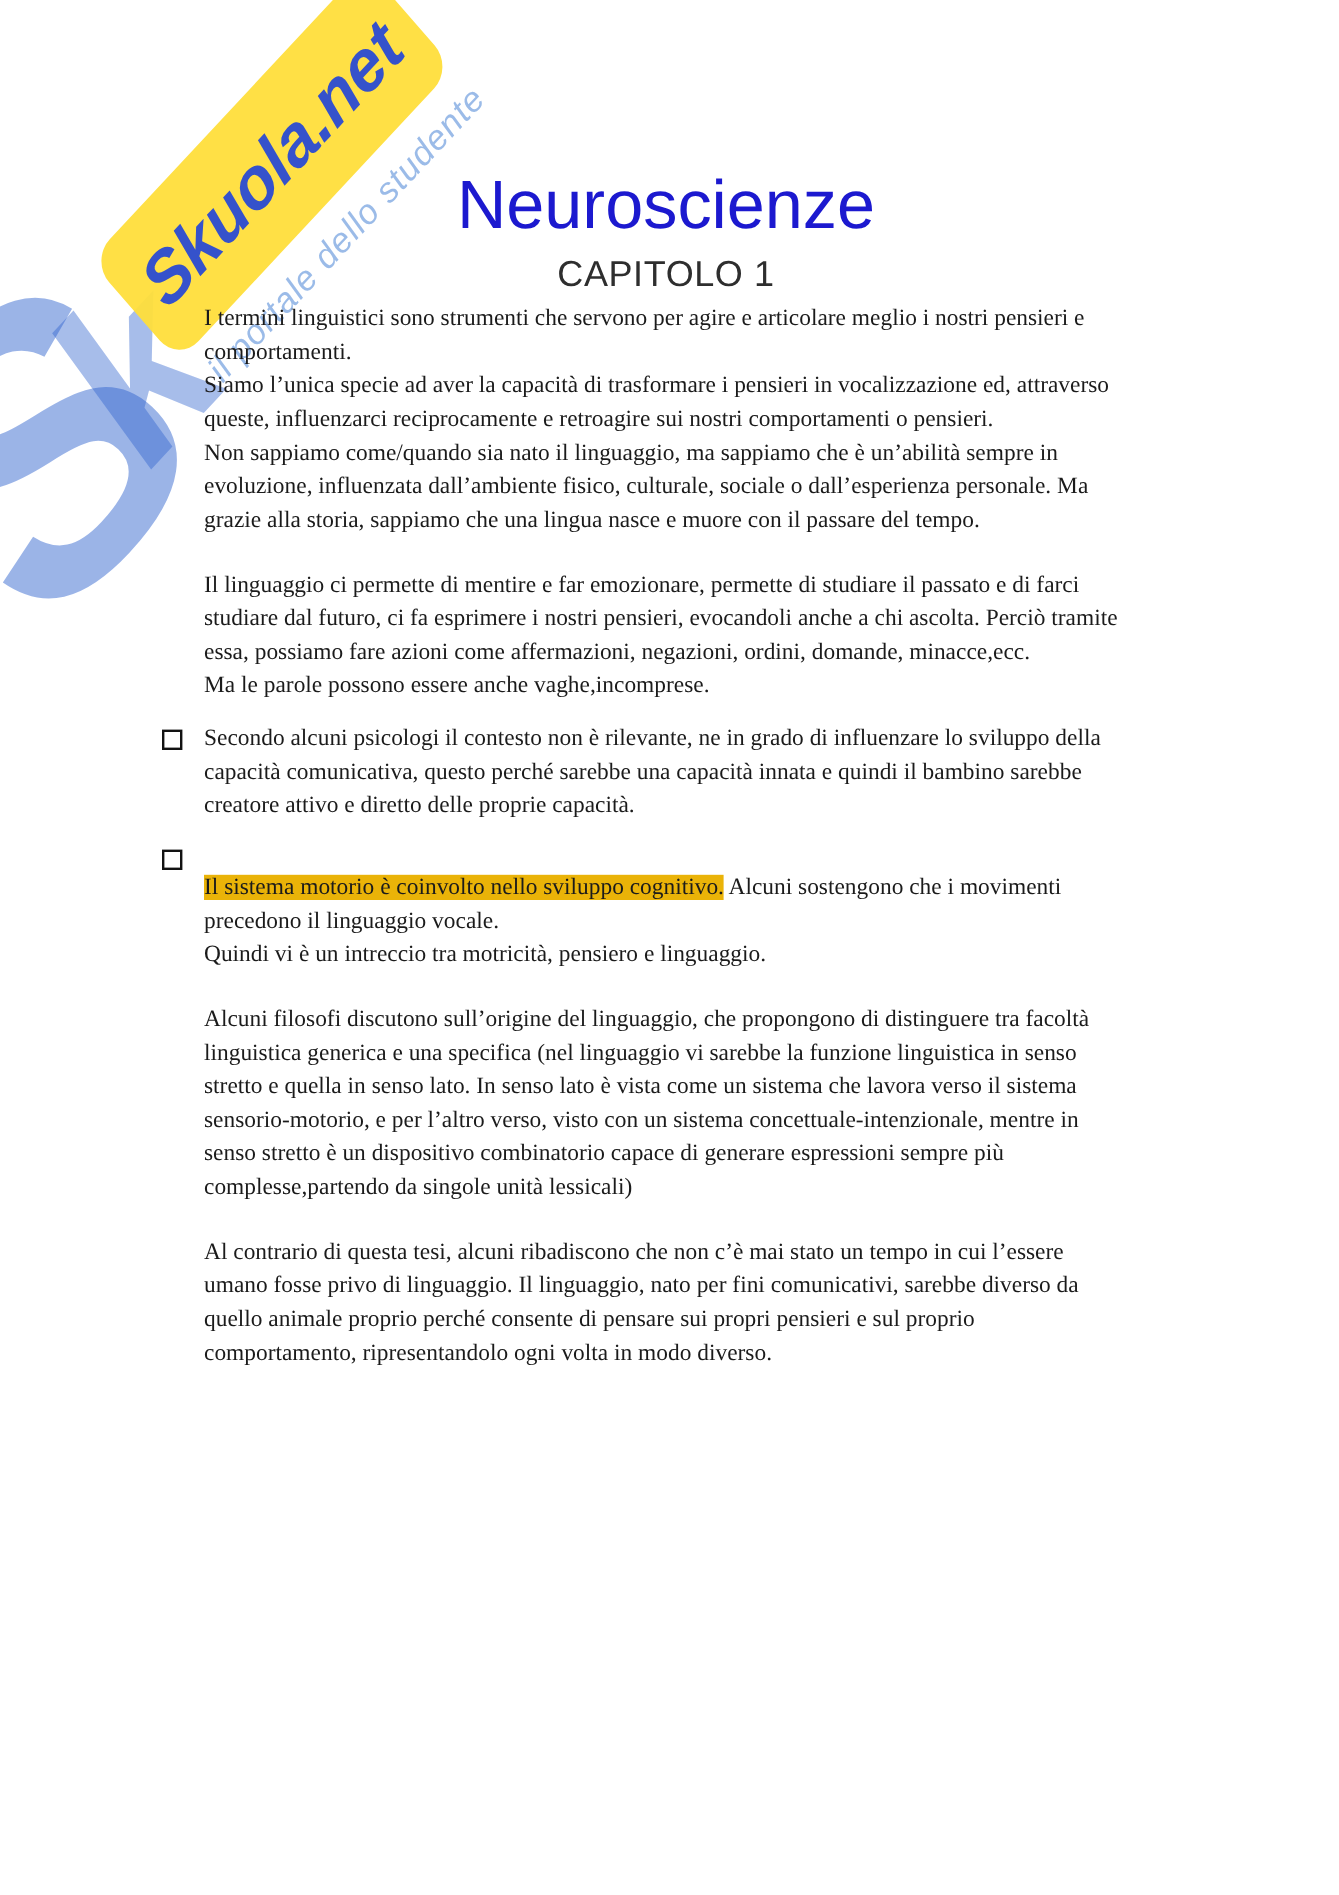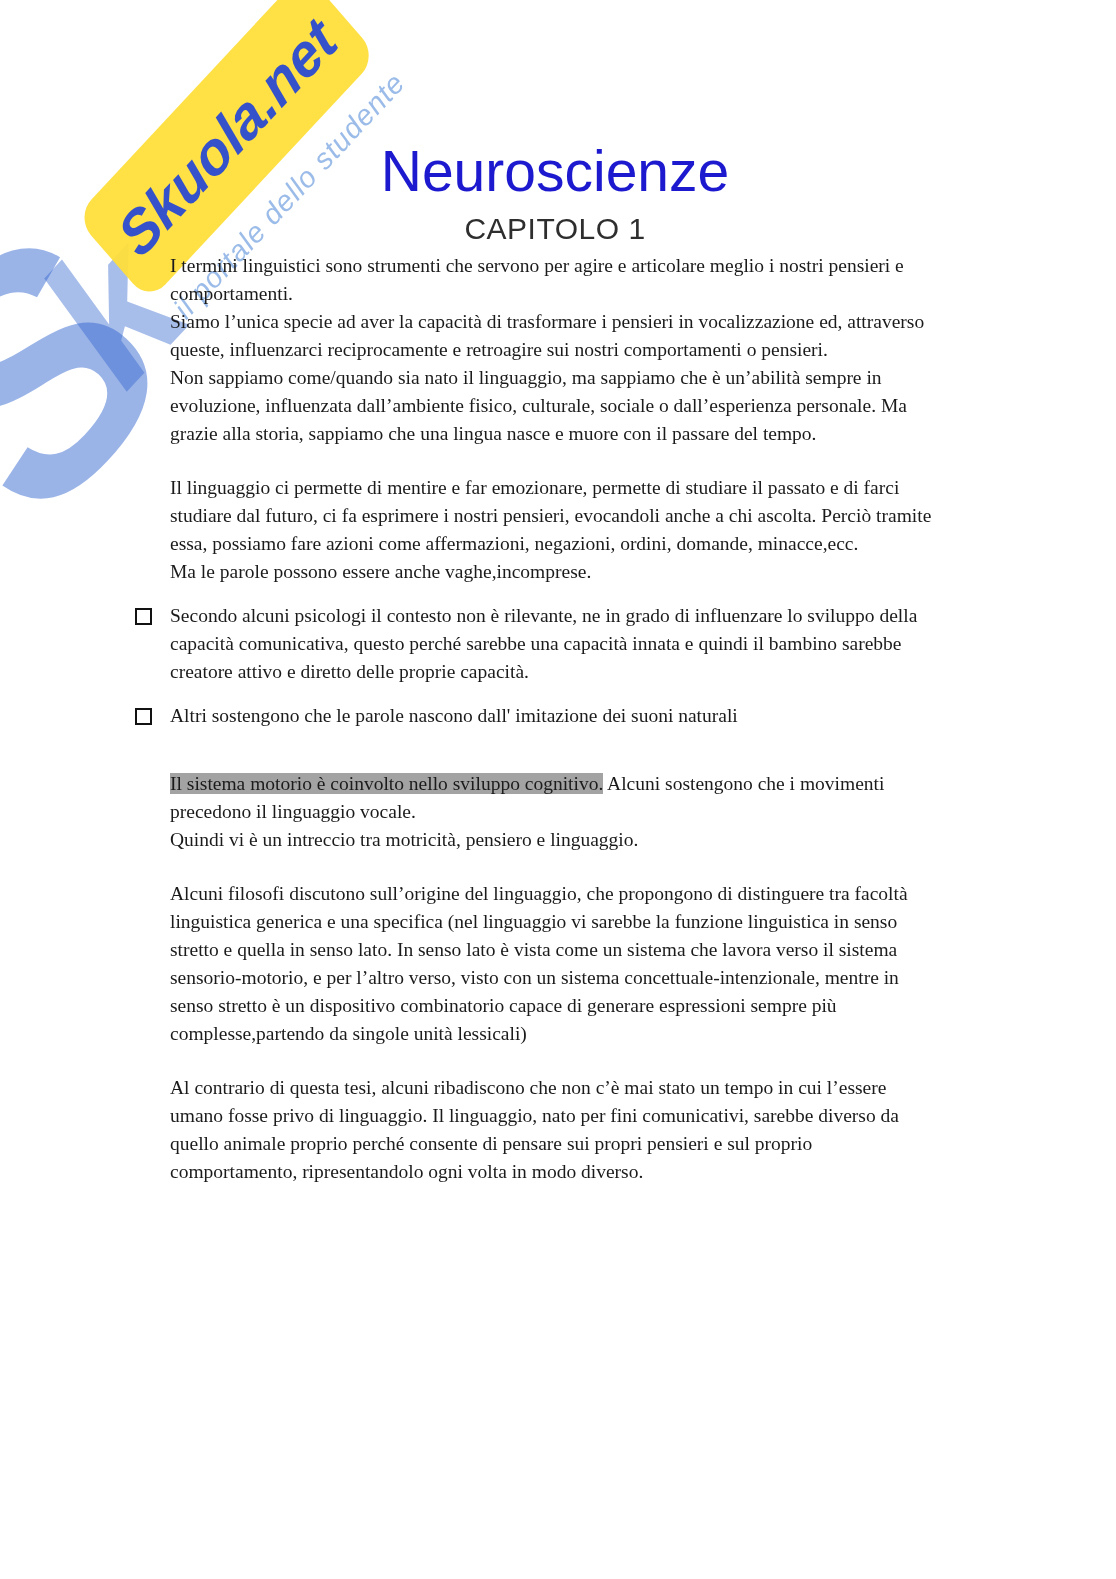--- a/index.html
+++ b/index.html
@@ -46,21 +46,21 @@
   .para{margin:0;font-size:19.5px;line-height:28px;}
   .gap-before{margin-top:26px;}
   .gap-before-lg{margin-top:40px;}
 
   .bullet{position:relative;margin-top:16px;}
   .checkbox{
     position:absolute;left:-35px;top:6px;
     width:13px;height:13px;border:2px solid #121212;background:#ffffff;
     display:inline-block;
   }
-  .hl{background:#a3a3a3;}
+  .hl{background:#eab308;}
 </style>
 </head>
 <body>
 
 <div class="page">
 
   <div class="watermark">
     <div class="wm-rotor">
       <span class="wm-letter">S</span>
       <span class="wm-letter2">k</span>
@@ -82,21 +82,20 @@
 
     <p class="para gap-before">Il linguaggio ci permette di mentire e far emozionare, permette di studiare il passato e di farci studiare dal futuro, ci fa esprimere i nostri pensieri, evocandoli anche a chi ascolta. Perciò tramite essa, possiamo fare azioni come affermazioni, negazioni, ordini, domande, minacce,ecc.</p>
     <p class="para">Ma le parole possono essere anche vaghe,incomprese.</p>
 
     <div class="para bullet">
       <span class="checkbox"></span>
       <span>Secondo alcuni psicologi il contesto non è rilevante, ne in grado di influenzare lo sviluppo della capacità comunicativa, questo perché sarebbe una capacità innata e quindi il bambino sarebbe creatore attivo e diretto delle proprie capacità.</span>
     </div>
     <div class="para bullet">
       <span class="checkbox"></span>
-      <span>Altri sostengono che le parole nascono dall' imitazione dei suoni naturali</span>
     </div>
 
     <p class="para gap-before-lg">
       <span class="hl">Il sistema motorio è coinvolto nello sviluppo cognitivo.</span><span> Alcuni sostengono che i movimenti precedono il linguaggio vocale.</span>
     </p>
     <p class="para">Quindi vi è un intreccio tra motricità, pensiero e linguaggio.</p>
 
     <p class="para gap-before">Alcuni filosofi discutono sull’origine del linguaggio, che propongono di distinguere tra facoltà linguistica generica e una specifica (nel linguaggio vi sarebbe la funzione linguistica in senso stretto e quella in senso lato. In senso lato è vista come un sistema che lavora verso il sistema sensorio-motorio, e per l’altro verso, visto con un sistema concettuale-intenzionale, mentre in senso stretto è un dispositivo combinatorio capace di generare espressioni sempre più complesse,partendo da singole unità lessicali)</p>
 
 

